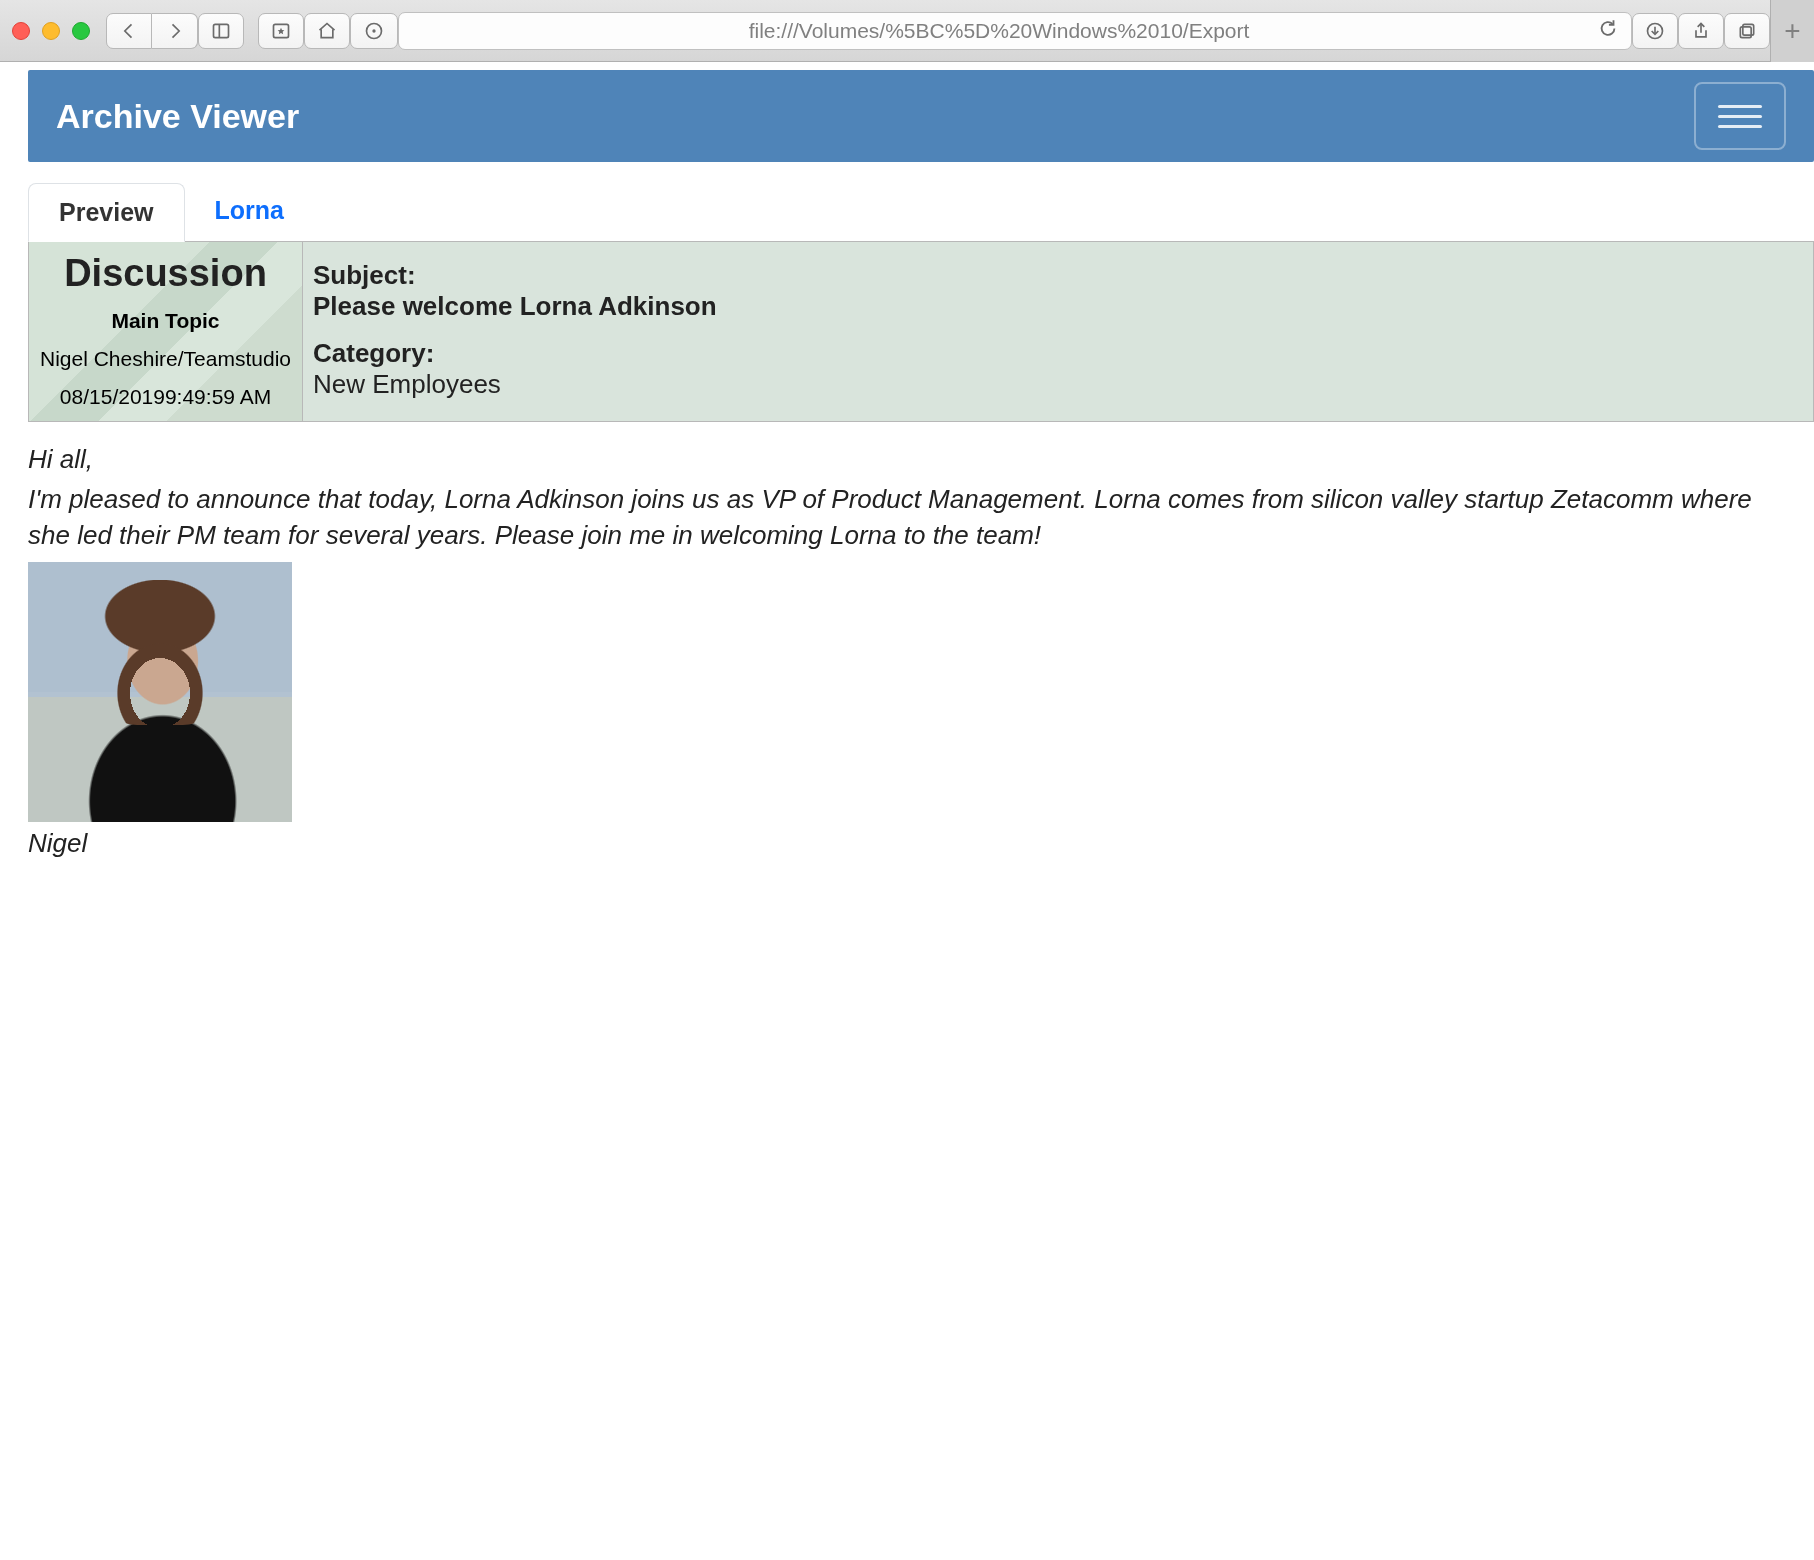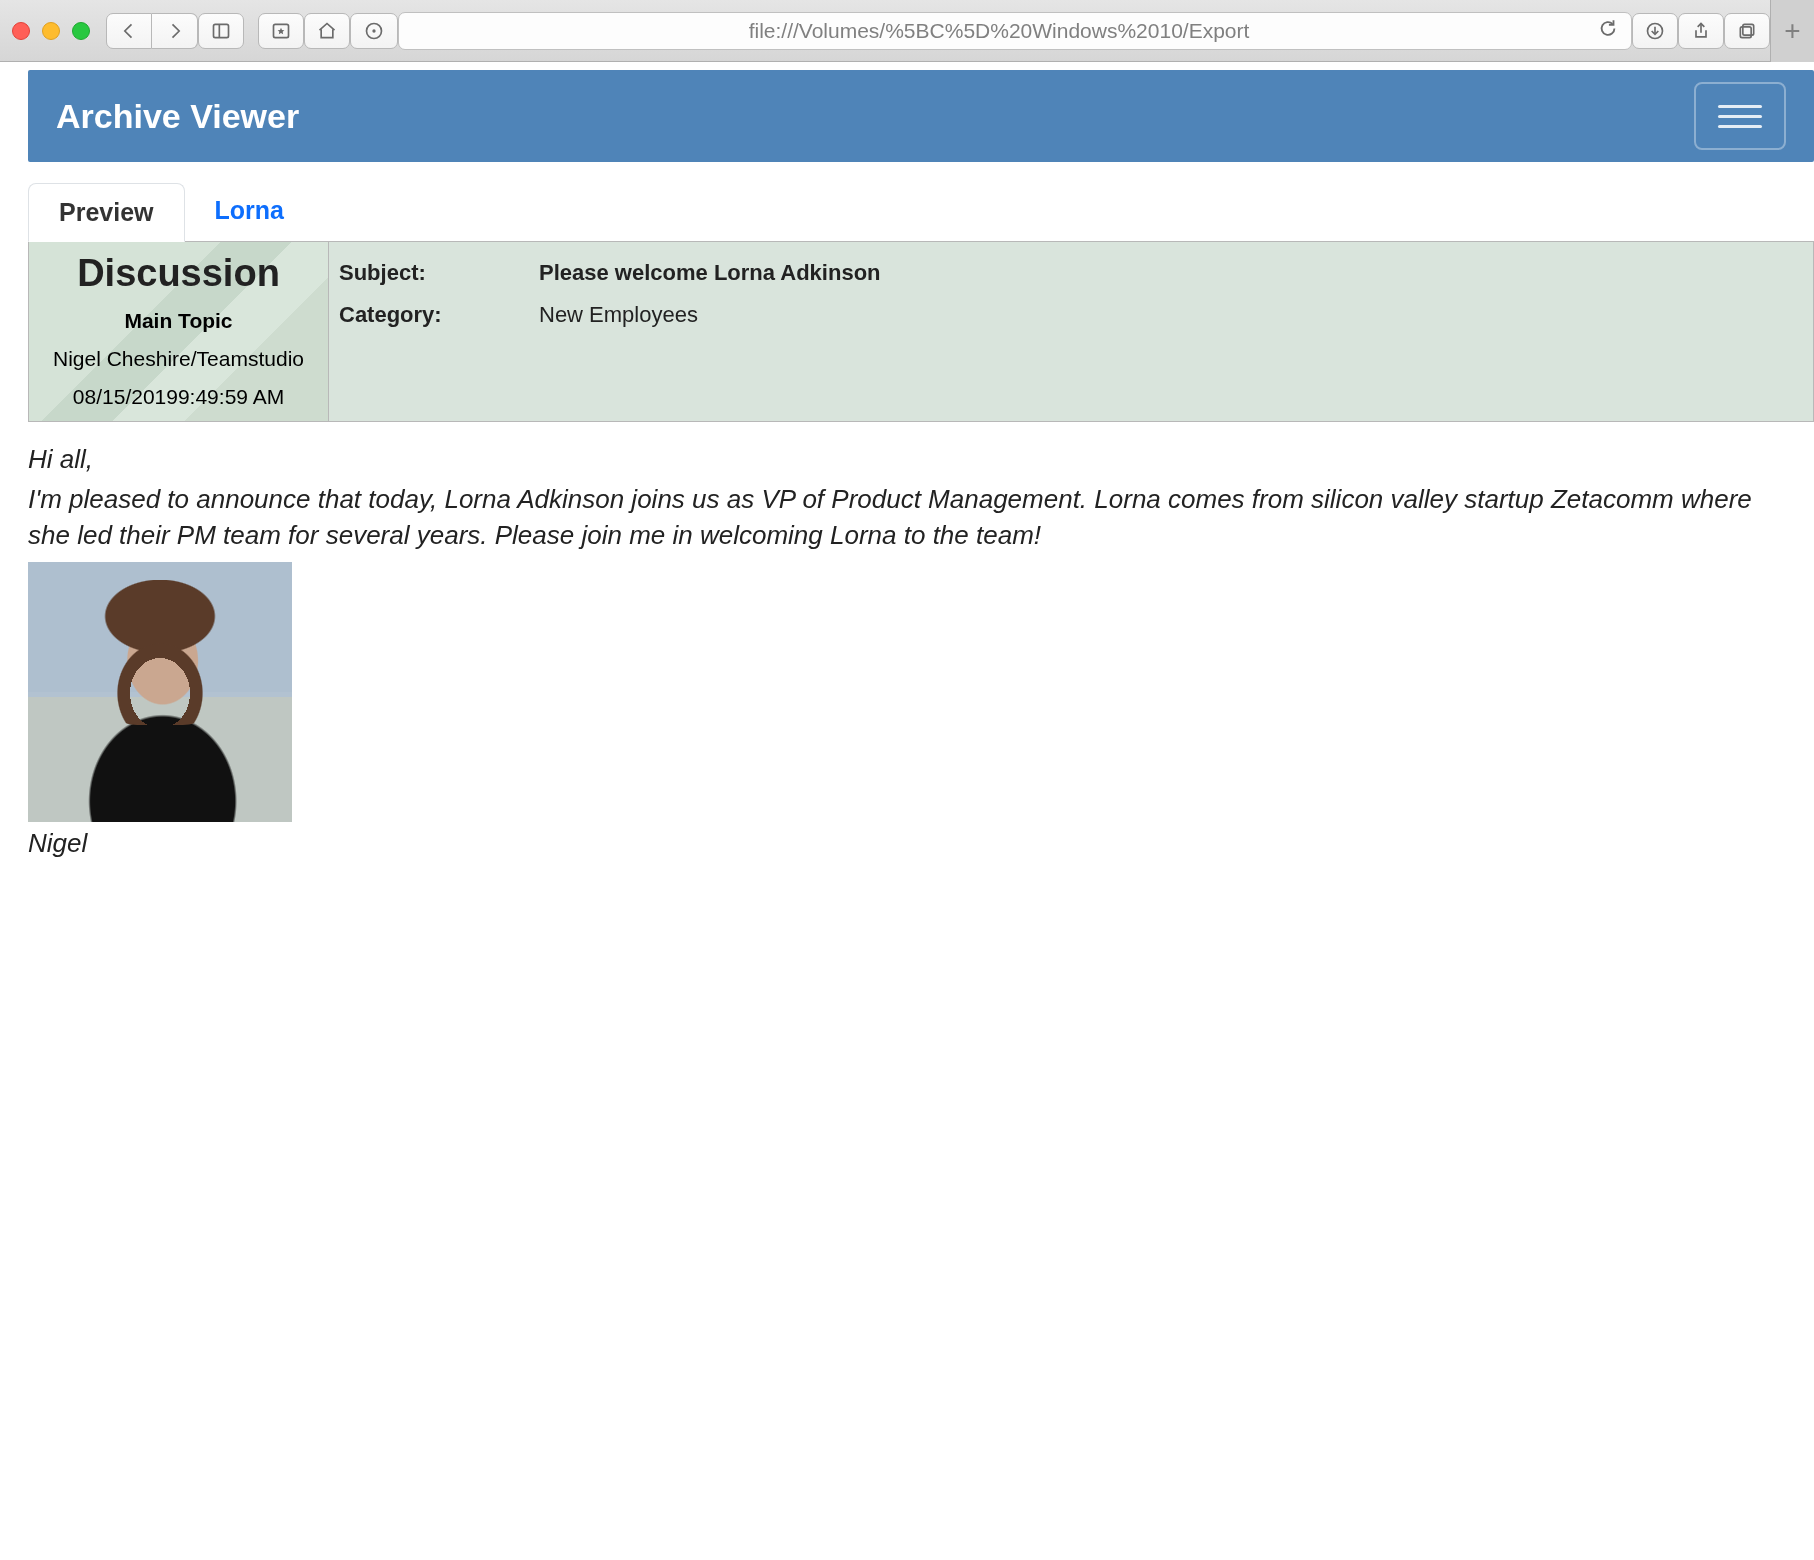--- a/index.html
+++ b/index.html
@@ -140,33 +140,33 @@
     .tab.inactive { color: #0d6efd; }
 
     
     .meta-row {
       display: flex;
       border: 1px solid #b8b8b8;
       margin-top: 0;
       background: #d9e4dc;
     }
     .meta-left {
-      width: 300px;
+      width: 274px;
       border-right: 1px solid #b8b8b8;
       padding: 10px 8px 12px;
       text-align: center;
       background: linear-gradient(135deg,#d5e3d7 0 40%,#c7d8ca 40% 55%,#d9e6db 55% 70%,#cedccf 70% 100%);
     }
     .meta-left h2 { font-size: 38px; font-weight: 800; color: #222; text-align: center; }
     .meta-left .mt-label { font-size: 21px; font-weight: 700; margin-top: 14px; }
     .meta-left .author { font-size: 21px; margin-top: 14px; }
     .meta-left .timestamp { font-size: 21px; margin-top: 14px; }
 
     .meta-right { flex: 1; padding: 10px 10px; }
-    .mr-row { display: flex; padding: 8px 0; font-size: 22px; }
+    .mr-row { display: flex; padding: 8px 0; font-size: 26px; flex-direction: column; }
     .mr-label { width: 200px; font-weight: 700; color: #222; }
     .mr-value { color: #222; }
     .mr-row.subject .mr-value { font-weight: 700; }
 
     
     .discussion-body {
       padding: 16px 0 0 0;
       font-size: 26px;
       line-height: 1.38;
       color: #222;

